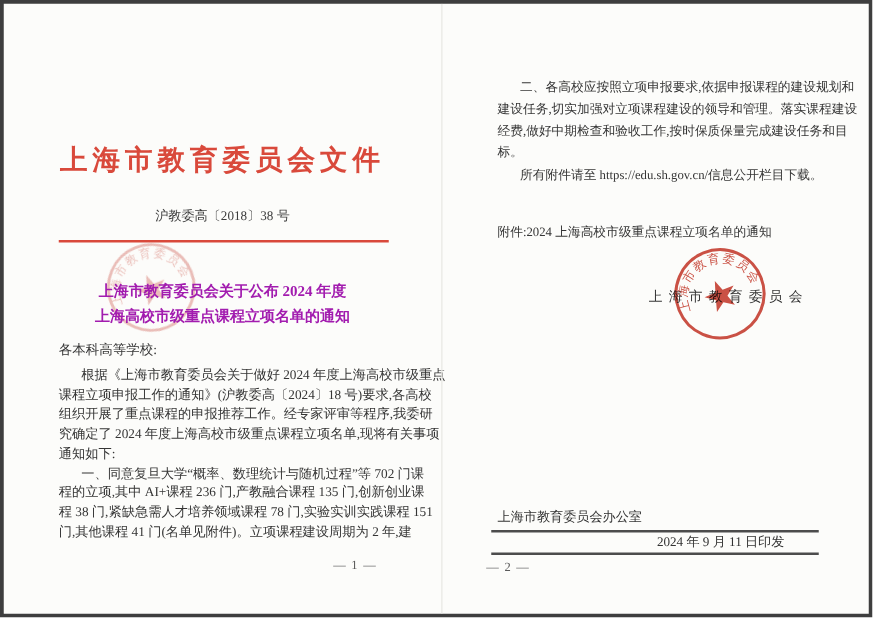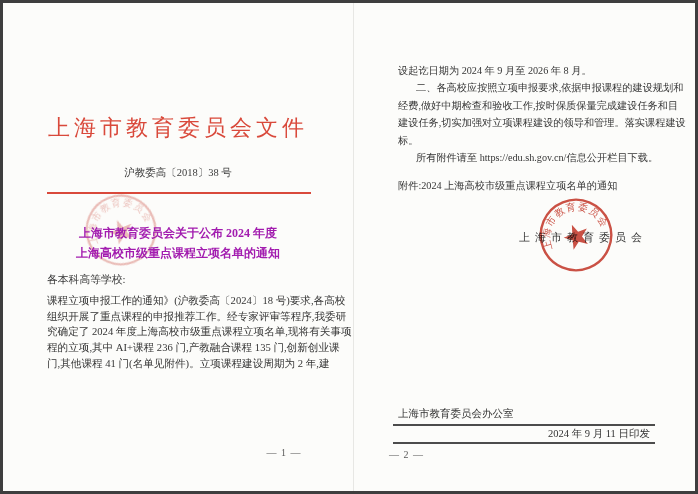--- a/index.html
+++ b/index.html
@@ -7,21 +7,21 @@
     font-family:"Liberation Serif","DejaVu Serif",serif; }
   .frame { position:relative; width:698px; height:494px;
     border:3px solid #3e3e3e; background:#fcfcfa; overflow:hidden; }
   .page { position:absolute; top:0; height:488px; }
   .page1 { left:0; width:350px; }
   .page2 { left:350px; width:342px; }
   .divider { position:absolute; left:350px; top:0; width:1px; height:488px; background:#e7e7e4; }
 
   
   .letterhead { position:absolute; left:14px; top:110px; width:322px; text-align:center;
-    font-size:22px; font-weight:normal; letter-spacing:4px; color:var(--accent,#d9493b); }
+    font-size:22px; font-weight:bold; letter-spacing:4px; color:var(--accent,#d9493b); }
   .docnum { position:absolute; left:14px; top:163px; width:322px; text-align:center;
     font-size:10.5px; color:#3c3c3c; }
   .redline { position:absolute; left:44px; top:189px; width:264px; height:2px;
     background:var(--accent,#d9493b); }
   .doc-title { position:absolute; left:14px; top:221px; width:322px; text-align:center;
     font-size:12px; font-weight:bold; color:#a21caf; line-height:19.5px; }
   .salutation { position:absolute; left:44px; top:270px; font-size:10.8px; color:#353535; }
   .body-block { position:absolute; color:#353535; white-space:nowrap; }
   .p1-body { left:44px; top:290px; font-size:10.6px; line-height:15.7px; width:294px; }
   .p2-body { left:45px; top:59px; font-size:10.2px; line-height:17.4px; width:272px; }
@@ -36,21 +36,21 @@
     font-size:11px; letter-spacing:5px; color:#353535; white-space:nowrap; }
   .sign-date { position:absolute; left:147px; top:247px; width:166px; text-align:center;
     font-size:10.5px; color:#353535; }
   .seal { position:absolute; color:var(--seal,#c63a2c); mix-blend-mode:multiply;
     transform:rotate(-22deg); }
   .seal-main { left:185px; top:194px; width:76px; height:76px; opacity:.88; }
   .seal-ghost { left:81px; top:190px; width:74px; height:74px; opacity:.32; filter:blur(.6px); }
   .fline { position:absolute; left:40px; width:262px; height:2px; background:#4c4c4c; }
   .fline1 { top:421px; } .fline2 { top:439px; }
   .footer-office { position:absolute; left:45px; top:404px; font-size:10.5px; color:#333; }
-  .footer-date { position:absolute; left:150px; top:424px; width:147px; text-align:right;
+  .footer-date { position:absolute; left:150px; top:424px; width:147px; text-align:center;
     font-size:10.5px; color:#333; }
 </style>
 </head>
 <body>
 
 <div class="frame">
 
   <div class="page page1">
     <div class="letterhead">上海市教育委员会文件</div>
     <div class="docnum">沪教委高〔2018〕38 号</div>
@@ -68,38 +68,41 @@
     </svg>
 
     <div class="doc-title">
       <div>上海市教育委员会关于公布 2024 年度</div>
       <div>上海高校市级重点课程立项名单的通知</div>
     </div>
 
     <div class="salutation">各本科高等学校:</div>
 
     <div class="body-block p1-body">
+      <div class="indent">根据《上海市教育委员会关于做好 2024 年度上海高校市级重点</div>
       <div>课程立项申报工作的通知》(沪教委高〔2024〕18 号)要求,各高校</div>
       <div>组织开展了重点课程的申报推荐工作。经专家评审等程序,我委研</div>
       <div>究确定了 2024 年度上海高校市级重点课程立项名单,现将有关事项</div>
+      <div>通知如下:</div>
+      <div class="indent">一、同意复旦大学“概率、数理统计与随机过程”等 702 门课</div>
       <div>程的立项,其中 AI+课程 236 门,产教融合课程 135 门,创新创业课</div>
+      <div>程 38 门,紧缺急需人才培养领域课程 78 门,实验实训实践课程 151</div>
       <div>门,其他课程 41 门(名单见附件)。立项课程建设周期为 2 年,建</div>
     </div>
 
     <div class="page-num pn1">— 1 —</div>
   </div>
 
   <div class="divider"></div>
 
   <div class="page page2">
     <div class="body-block p2-body">
-      <div>设起讫日期为 2024 年 9 月至 2026 年 8 月。</div>
       <div class="indent">二、各高校应按照立项申报要求,依据申报课程的建设规划和</div>
+      <div>建设任务,切实加强对立项课程建设的领导和管理。落实课程建设</div>
       <div>经费,做好中期检查和验收工作,按时保质保量完成建设任务和目</div>
-      <div>建设任务,切实加强对立项课程建设的领导和管理。落实课程建设</div>
       <div>标。</div>
       <div class="indent">所有附件请至 https://edu.sh.gov.cn/信息公开栏目下载。</div>
     </div>
 
     <div class="attachment">附件:2024 上海高校市级重点课程立项名单的通知</div>
 
     <div class="signer">上海市教育委员会</div>
 
     <svg class="seal seal-main" viewBox="0 0 110 110">
       <defs>

